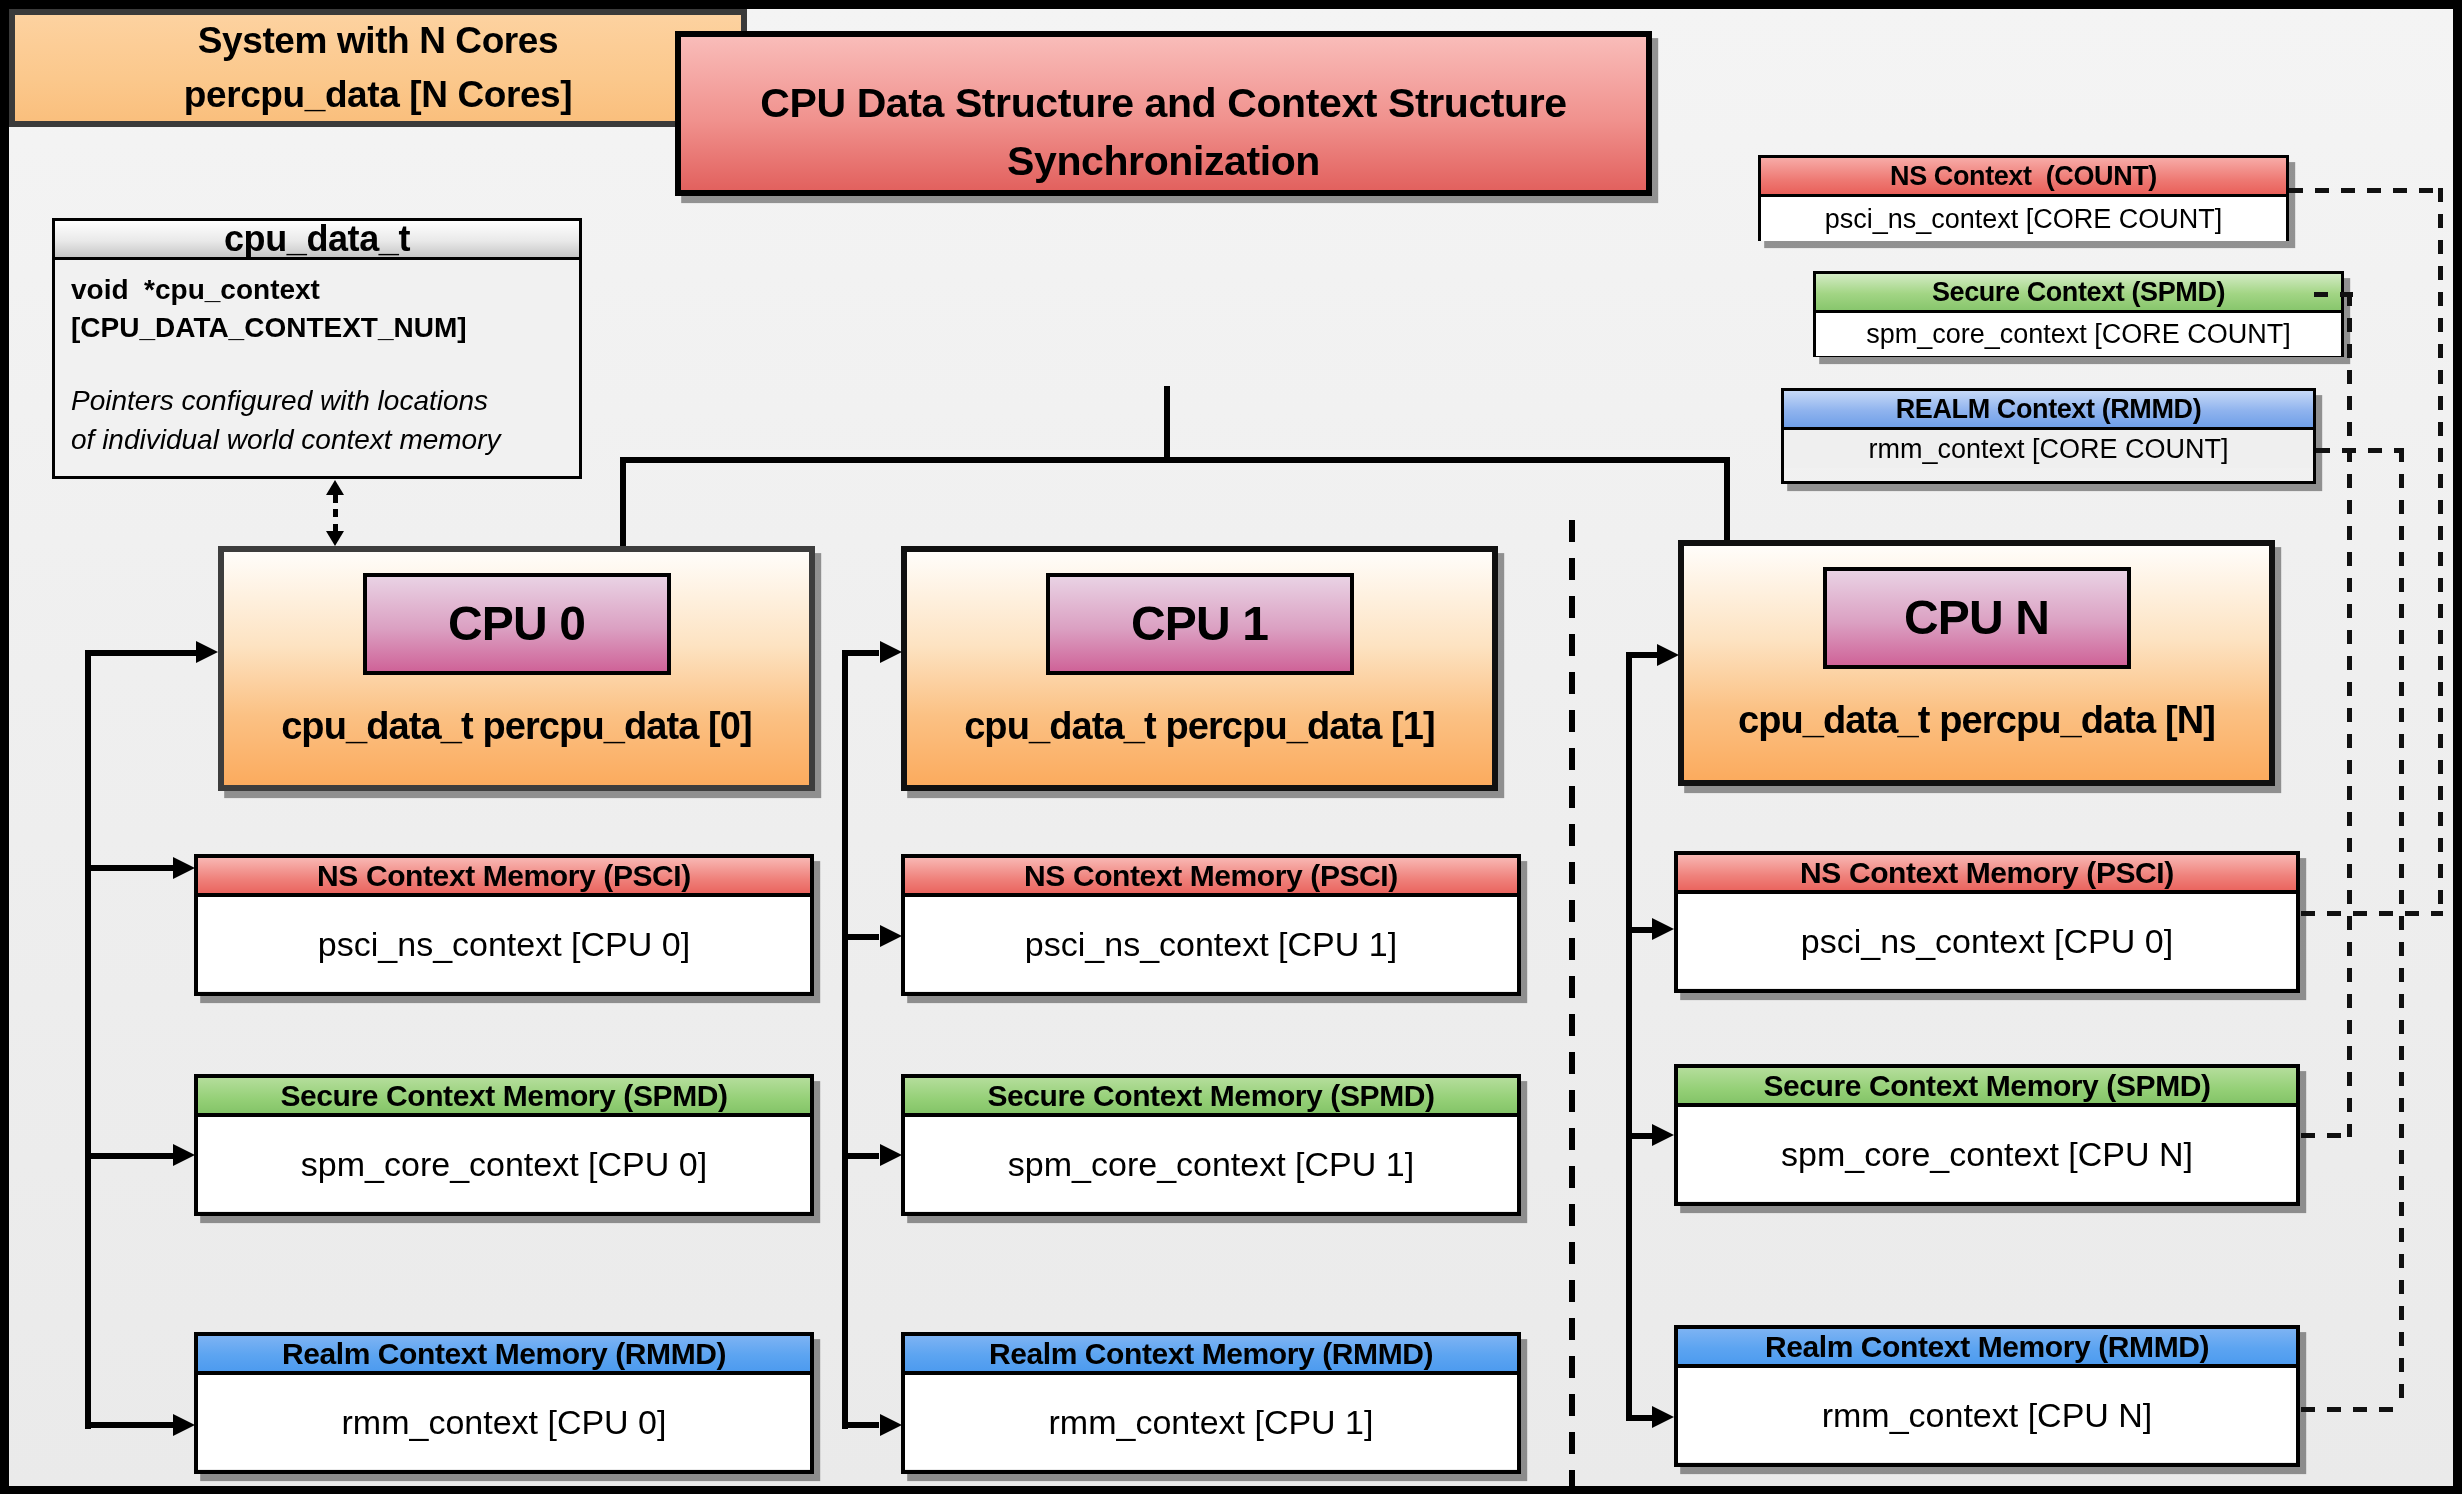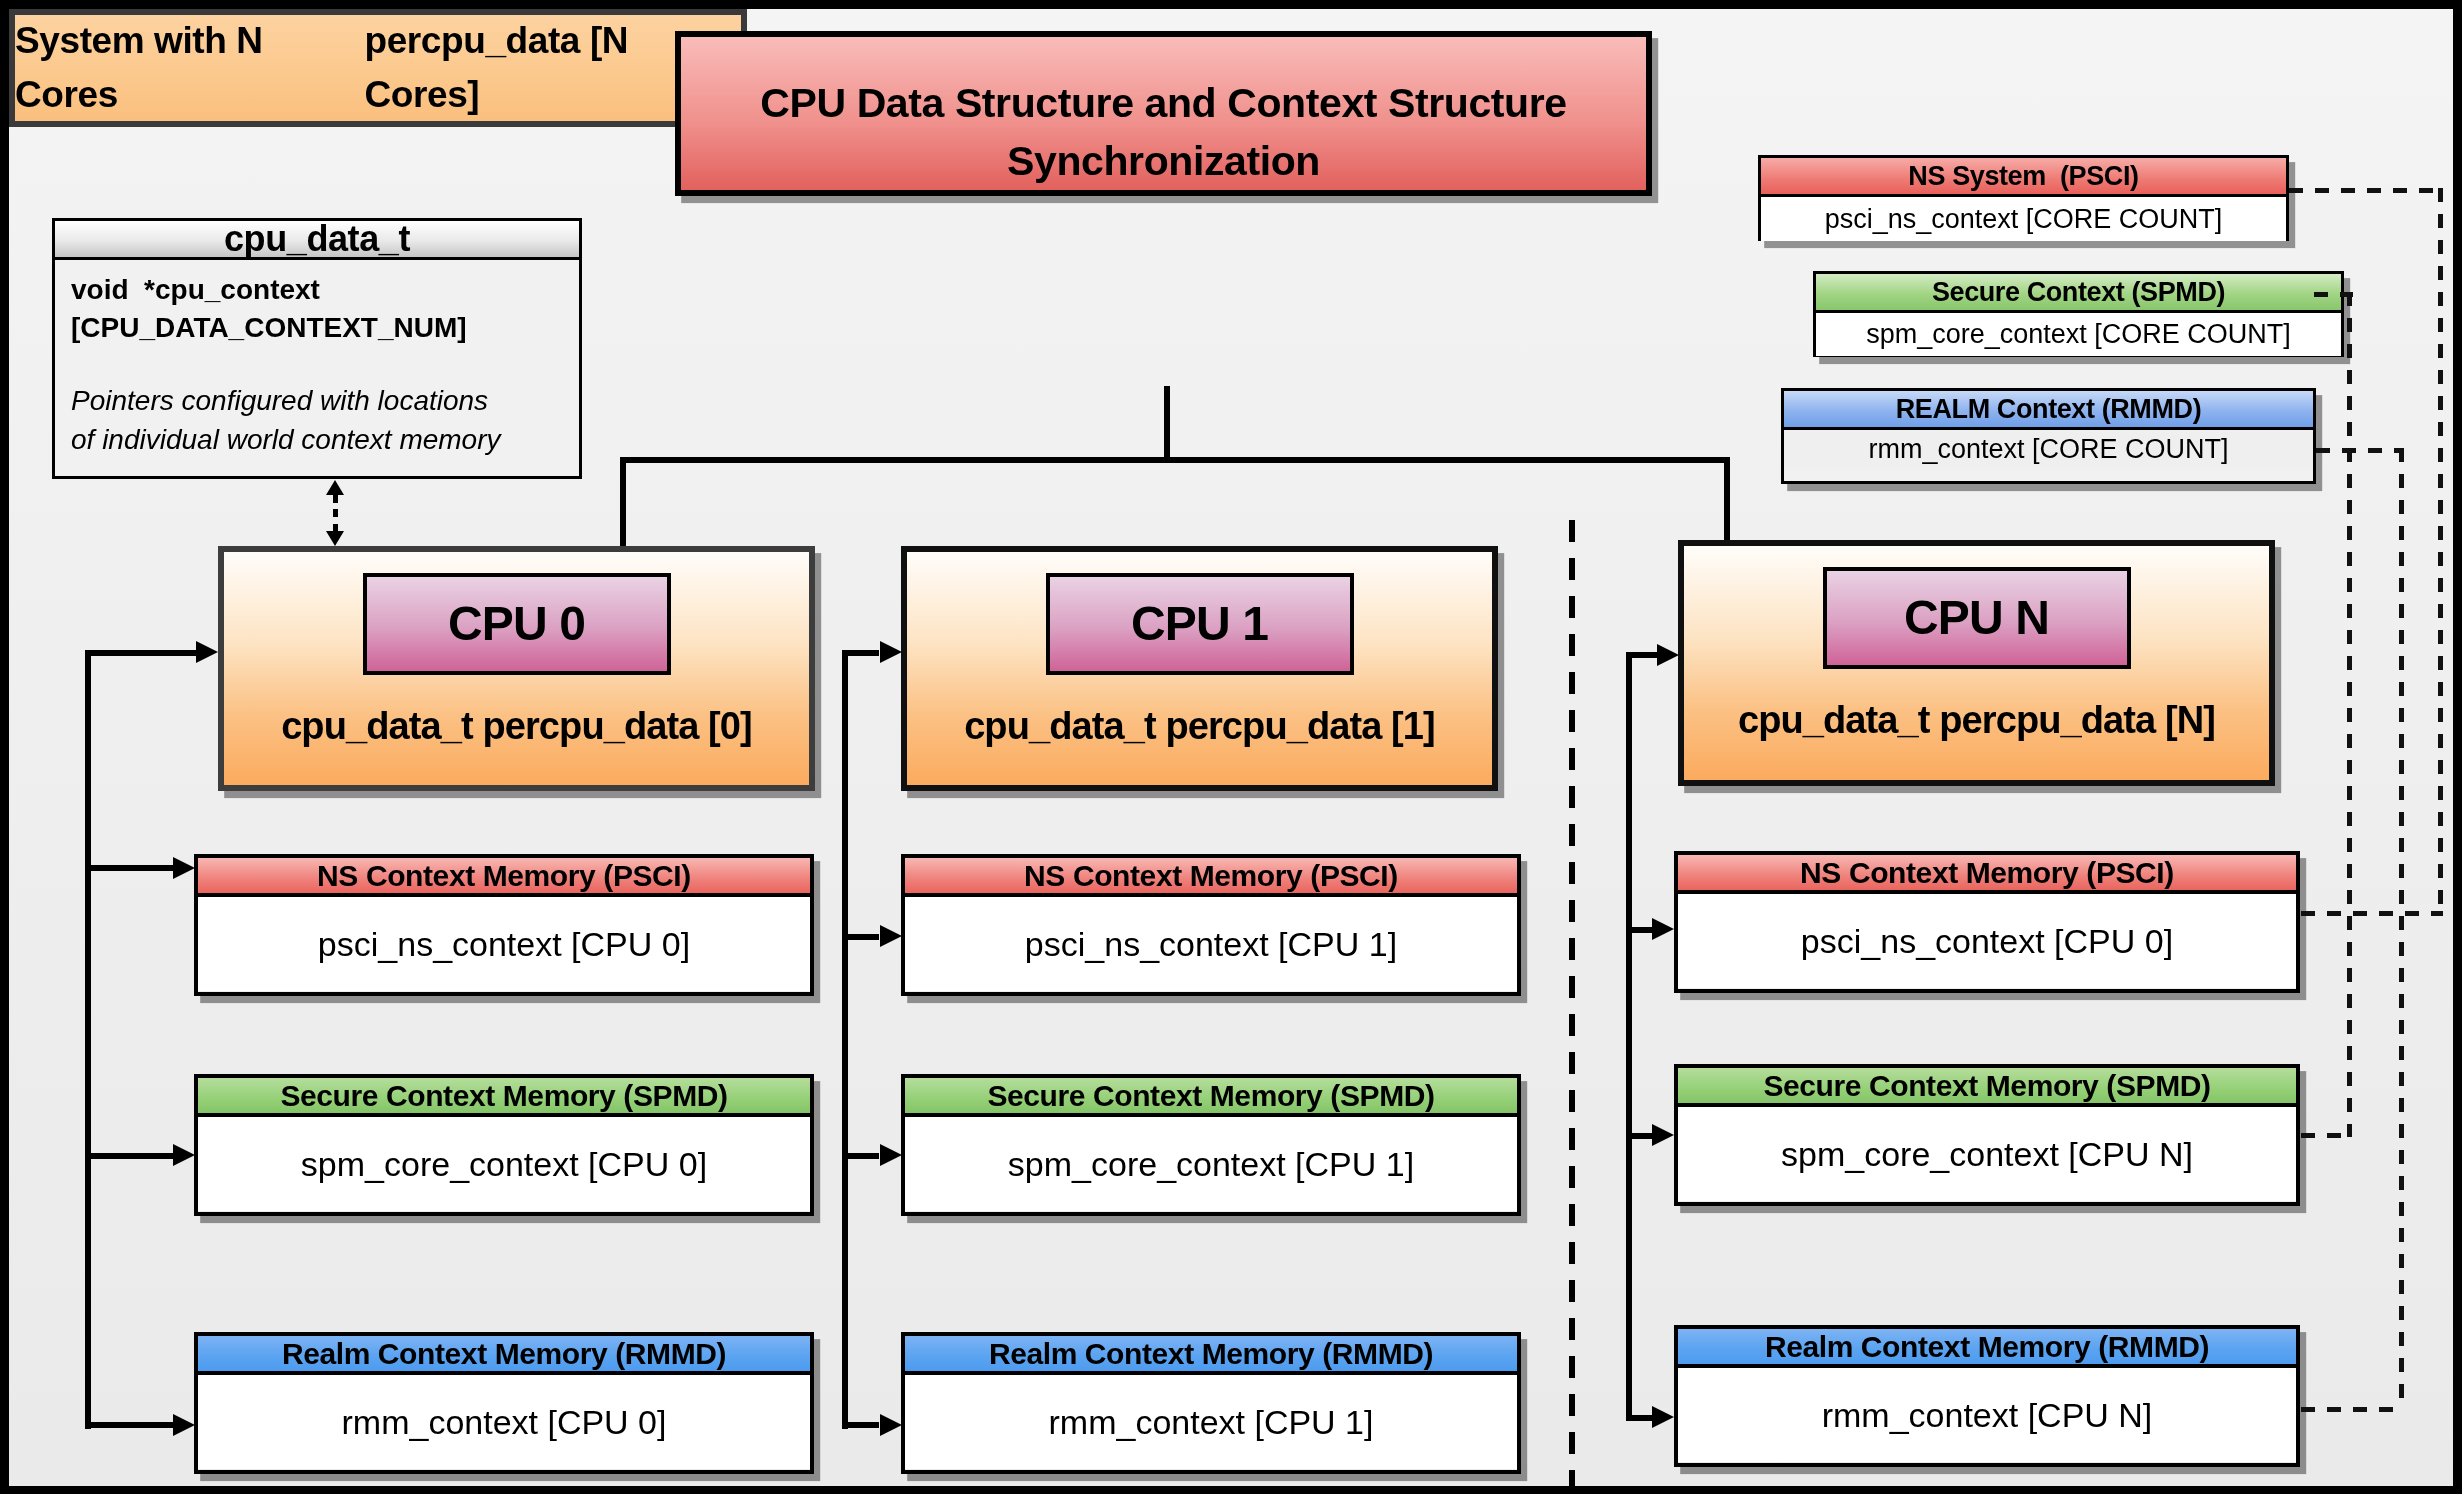--- a/index.html
+++ b/index.html
@@ -38,21 +38,21 @@
   #legend-ns .bdy{height:44px;}
   #legend-spmd{left:1772px;top:262px;width:531px;height:86px;border-width:3.6px;margin-left:32px;}
   #legend-spmd .hdr{background:linear-gradient(180deg,#d3ebc4 0%,#a2d584 55%,#88c66d 100%);}
   #legend-spmd .bdy{height:43px;}
   #legend-rmmd{left:1772px;top:379px;width:535px;height:96px;border-width:3.6px;}
   #legend-rmmd .hdr{background:linear-gradient(180deg,#c6d9f7 0%,#8fb3ee 55%,#6f9fe8 100%);}
   #legend-rmmd .bdy{height:38px;background:#efefef;}
   
   #system-box{left:789px;top:259px;width:738px;height:118px;border:6.2px solid #3a3a3a;
     background:linear-gradient(180deg,#fdd2a0 0%,#fbc88c 60%,#fabf7d 100%);
-    display:flex;flex-direction:row;align-items:center;justify-content:center;
+    display:flex;flex-direction:column;align-items:center;justify-content:center;
     font-size:37px;font-weight:bold;line-height:1.45;letter-spacing:-0.4px;}
   
   .cpu-box{border:6.2px solid #101010;background:linear-gradient(180deg,#fffdfa 0%,#fce7cb 35%,#fcc械 60%,#fbb26a 100%);}
   .cpu-box{background:linear-gradient(180deg,#fffdfa 0%,#fde3c2 40%,#fbc184 70%,#fbab5e 100%);}
   .cpu-chip{position:absolute;left:50%;transform:translateX(-50%);top:20.5px;width:308px;height:102px;border:4.5px solid #000;
     background:linear-gradient(180deg,#e9d2e4 0%,#dba0c2 55%,#cf6398 100%);
     display:flex;align-items:center;justify-content:center;font-size:48px;font-weight:bold;letter-spacing:-0.9px;}
   .cpu-decl{position:absolute;left:0;right:0;top:153px;text-align:center;font-size:38px;font-weight:bold;letter-spacing:-0.9px;}
   
   .ctx .hdr{height:39px;font-size:30px;border-bottom-width:4.5px;}
@@ -85,21 +85,21 @@
     <div class="hdr">cpu_data_t</div>
     <div id="cpudatat-body">
       <div class="cdt-field pre">void  *cpu_context</div>
       <div class="cdt-field">[CPU_DATA_CONTEXT_NUM]</div>
       <div class="cdt-note">Pointers configured with locations</div>
       <div class="cdt-note" style="margin-top:0;">of individual world context memory</div>
     </div>
   </div>
 
   <div class="box legend shadow" id="legend-ns">
-    <div class="hdr pre">NS System  (PSCI)</div>
+    <div class="hdr pre">NS Context  (COUNT)</div>
     <div class="bdy">psci_ns_context [CORE COUNT]</div>
   </div>
   <div class="box legend shadow" id="legend-spmd">
     <div class="hdr">Secure Context (SPMD)</div>
     <div class="bdy">spm_core_context [CORE COUNT]</div>
   </div>
   <div class="box legend shadow" id="legend-rmmd">
     <div class="hdr">REALM Context (RMMD)</div>
     <div class="bdy">rmm_context [CORE COUNT]</div>
   </div>

